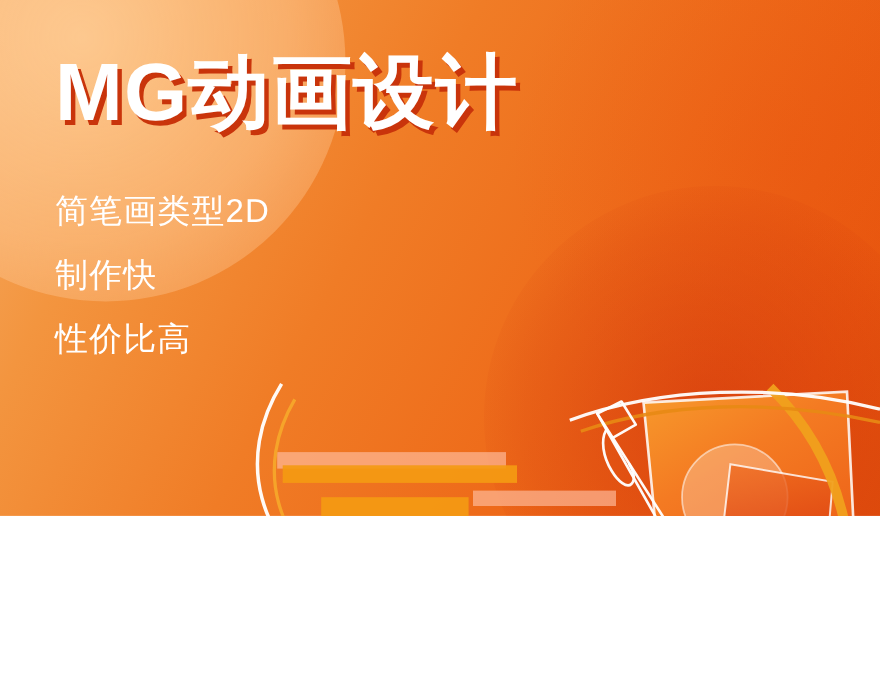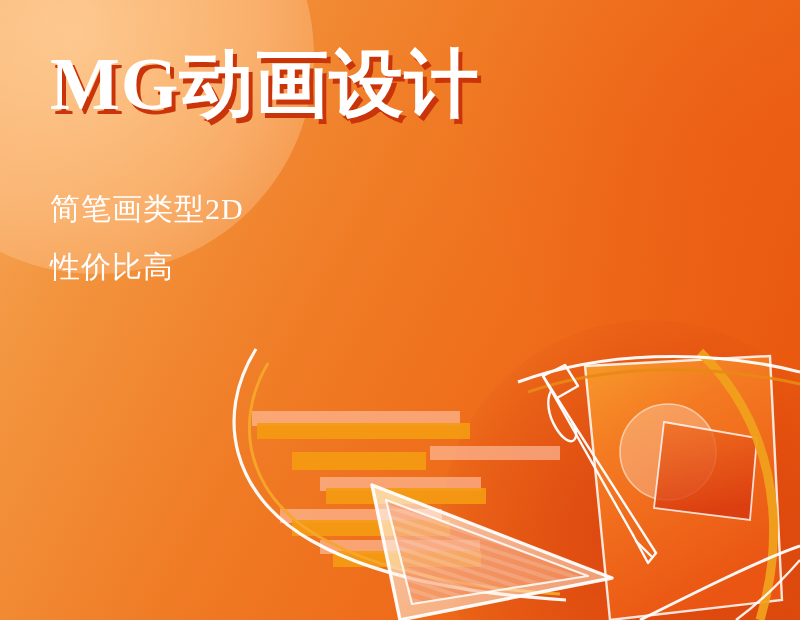--- a/index.html
+++ b/index.html
@@ -8,24 +8,23 @@
     padding: 0;
     background: #ffffff;
   }
   body {
     font-family: "Liberation Sans", "DejaVu Sans", sans-serif;
   }
 
   #banner {
     position: relative;
     width: 800px;
-    height: 620px;
+    height: 469px;
     overflow: hidden;
     background: linear-gradient(118deg, #f6ab63 0%, #f3953f 18%, #f07c26 42%, #ee6a19 66%, #e9590f 88%, #e04f0c 100%);
-    font-family: Liberation Serif, serif;
   }
 
   
   .bg-blob {
     position: absolute;
     left: -122px;
     top: -162px;
     width: 436px;
     height: 436px;
     border-radius: 50%;
@@ -60,21 +59,21 @@
     line-height: 1;
     font-weight: bold;
     color: #ffffff;
     letter-spacing: 1px;
     white-space: nowrap;
     text-shadow: 4px 5px 0 #c9340b;
   }
   .bullet-list {
     position: absolute;
     left: 50px;
-    top: 180px;
+    top: 164px;
     margin: 0;
     padding: 0;
     list-style: none;
   }
   .bullet-list li {
     font-size: 30px;
     line-height: 58px;
     color: #ffffff;
     letter-spacing: 1px;
     white-space: nowrap;
@@ -177,16 +176,17 @@
       <polygon points="386,500 588,576 412,604" fill="none" stroke="#ffffff" stroke-opacity="0.85" stroke-width="2.2" stroke-linejoin="round"></polygon>
     </g>
 
     <path d="M 736 620 C 766 598 786 576 800 560" fill="none" stroke="#ffffff" stroke-opacity="0.9" stroke-width="2.4"></path>
   </svg>
 
   <div class="headline">MG动画设计</div>
 
   <ul class="bullet-list">
     <li>简笔画类型2D</li>
+    <li>制作快</li>
     <li>性价比高</li>
   </ul>
 
 </div>
 
 </body></html>

